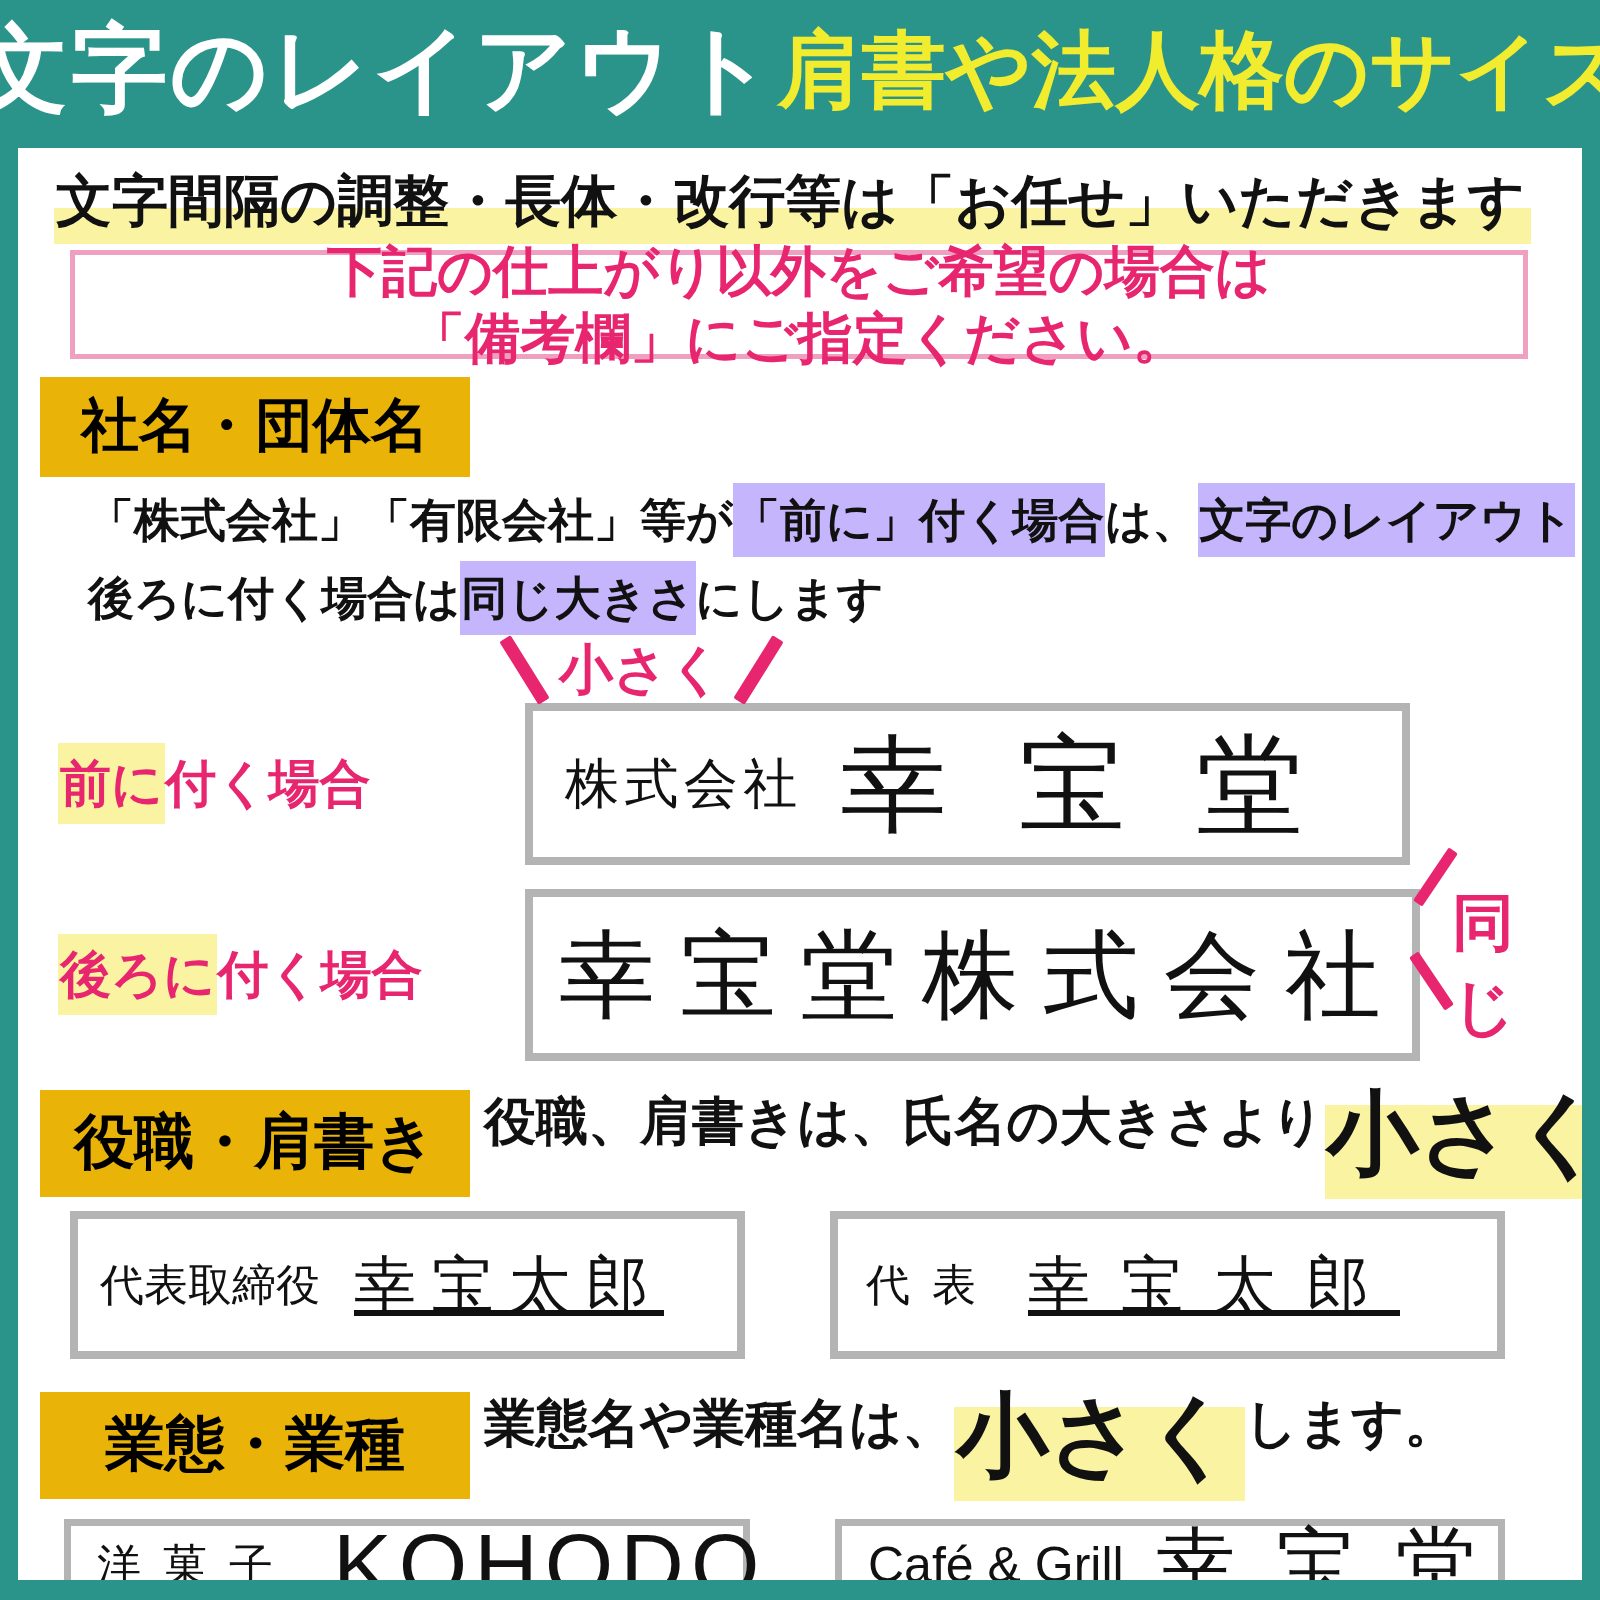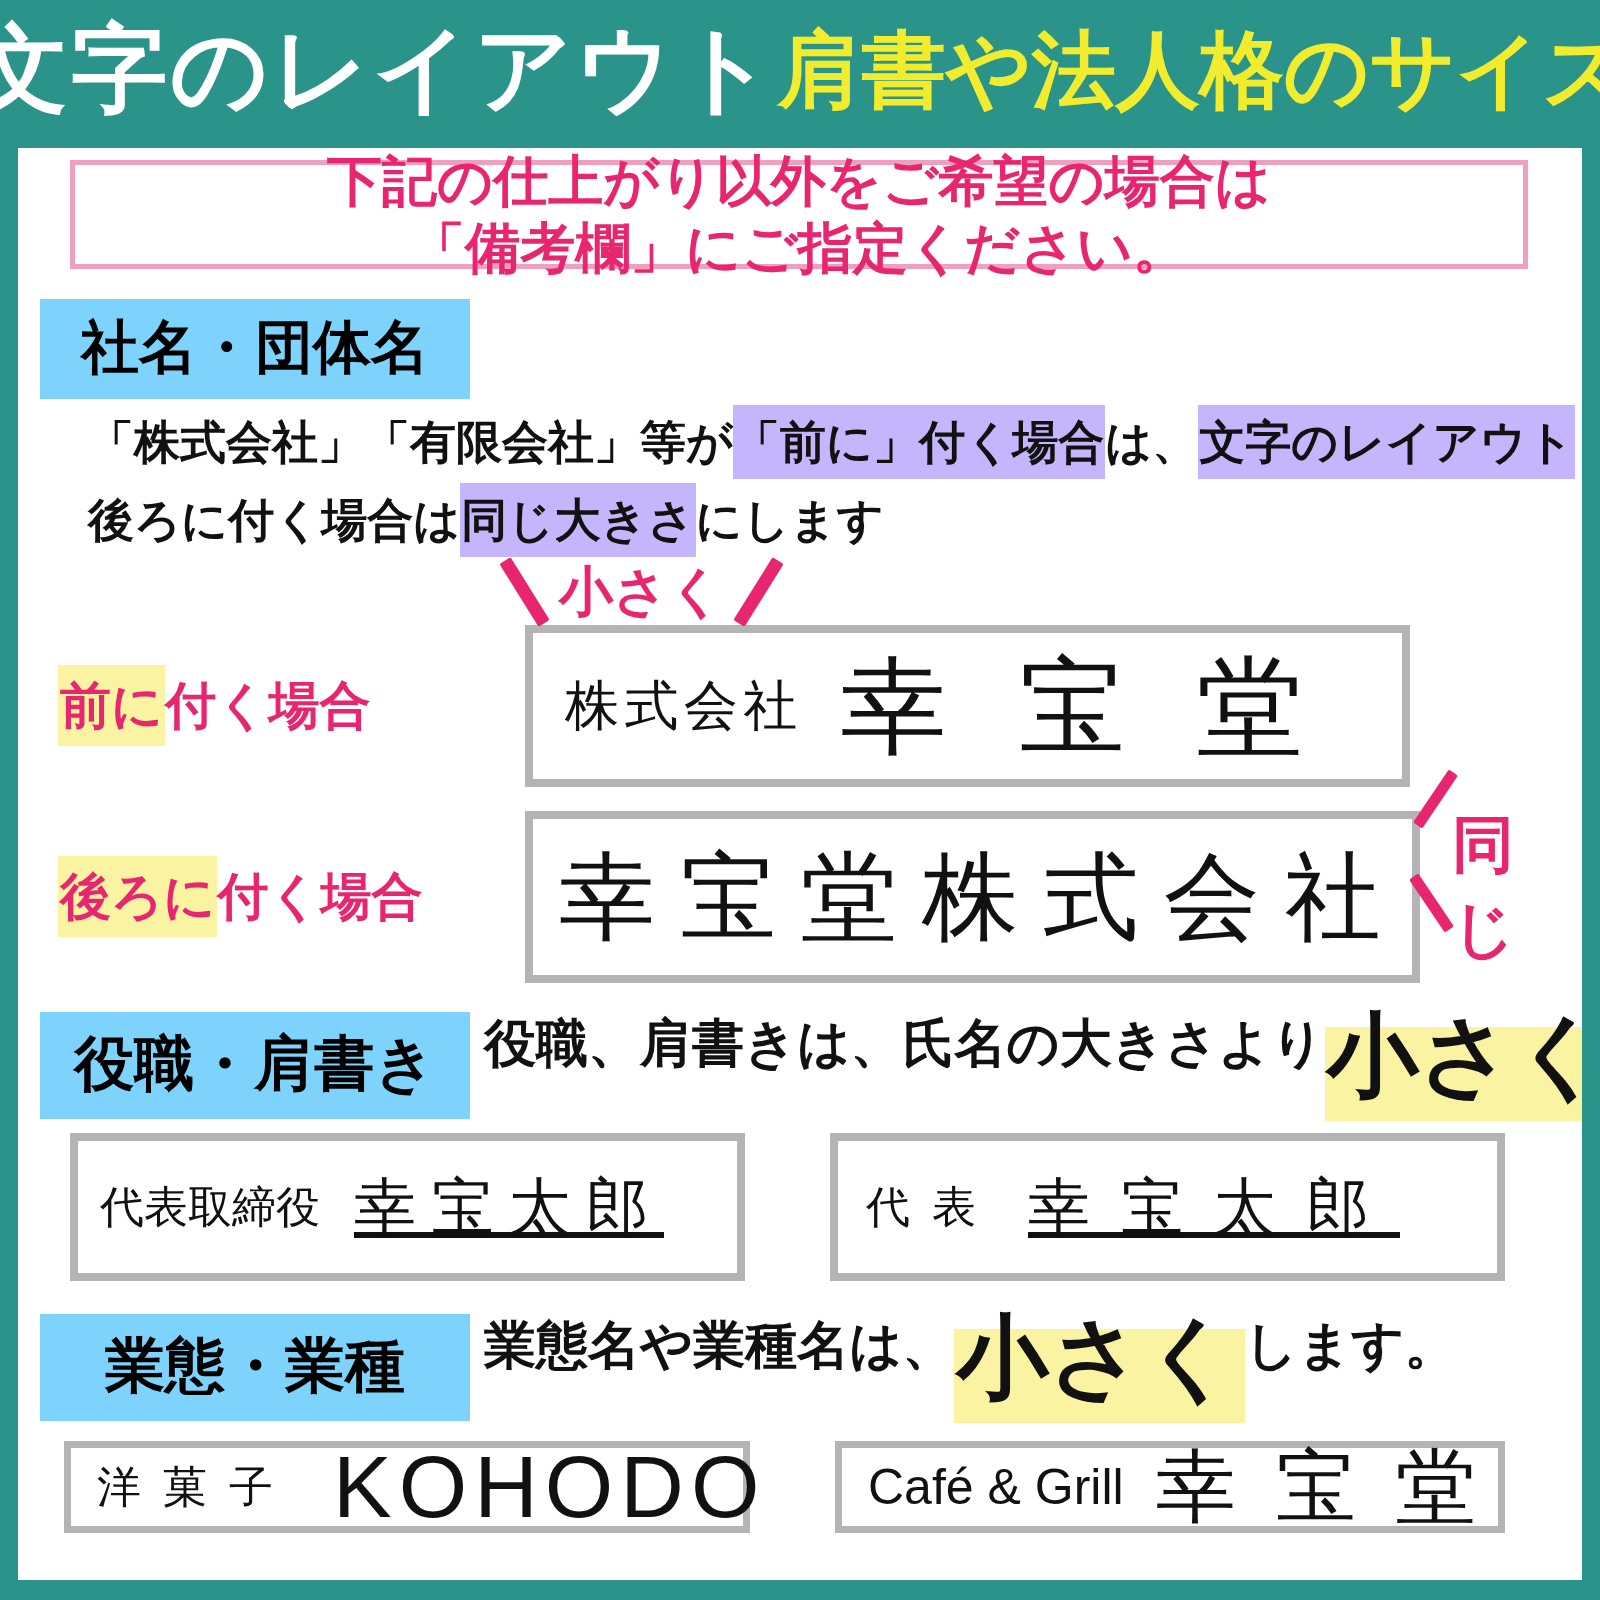--- a/index.html
+++ b/index.html
@@ -12,25 +12,25 @@
   
   .header { height:148px; display:flex; justify-content:center; align-items:center; padding:0 50px 6px 50px; }
   .header-title { color:#ffffff; font-size:96px; font-weight:bold; letter-spacing:3px; white-space:nowrap; }
   .header-subtitle { color:#F2EC2F; font-size:84px; font-weight:bold; white-space:nowrap; }
   
   .panel { position:absolute; left:18px; right:18px; top:148px; bottom:20px; background:#ffffff; overflow:hidden; }
   
   .intro { margin:16px 10px 0 36px; font-size:56px; font-weight:bold; line-height:74px; white-space:nowrap; }
   .intro-hl { background:linear-gradient(to bottom, transparent 52%, #FAF4A2 52%); padding:0 6px 12px 2px; }
   
-  .notice { margin:12px 54px 12px 52px; height:109px; border:5px solid #EFA0C0;
+  .notice { margin:12px 54px 0 52px; height:109px; border:5px solid #EFA0C0;
     display:flex; flex-direction:column; justify-content:center; align-items:center;
     color:#E8266F; font-weight:bold; font-size:55px; line-height:67px; text-align:center; }
   
-  .sec-label { display:inline-block; width:430px; text-align:center; background:#7dd3fc;
+  .sec-label { display:inline-block; width:430px; text-align:center; background:#eab308;
     color:#000; font-weight:bold; }
   .label1 { margin:18px 0 0 22px; font-size:58px; padding:10px 10px 12px 10px; }
   
   .para { margin:4px 10px 0 70px; font-size:46px; font-weight:bold; line-height:78px; white-space:nowrap; }
   .hl { background:#c4b5fd; padding:11px 1px; }
   
   .small-note { margin:0 0 0 500px; height:66px; width:fit-content;
     display:flex; align-items:center; gap:28px; color:#E8266F; font-size:54px; font-weight:bold; }
   .slash-bar { width:13px; height:74px; background:#E8266F; border-radius:2px; flex:none; }
   .slash-left  { transform:rotate(-32deg); }
@@ -84,20 +84,23 @@
 
 <div class="page">
 
   <div class="header">
     <div class="header-title">文字のレイアウト</div>
     <div class="header-subtitle">肩書や法人格のサイズ</div>
   </div>
 
   <div class="panel">
 
+    <div class="intro">
+      <span class="intro-hl">文字間隔の調整・長体・改行等は「お任せ」いただきます</span>
+    </div>
 
     <div class="notice">
       <div>下記の仕上がり以外をご希望の場合は</div>
       <div>「備考欄」にご指定ください。</div>
     </div>
 
     <div class="sec-label label1">社名・団体名</div>
 
     <div class="para">
       <div><span>「株式会社」「有限会社」等が</span><span class="hl">「前に」付く場合</span><span>は、</span><span class="hl">文字のレイアウト</span></div>

